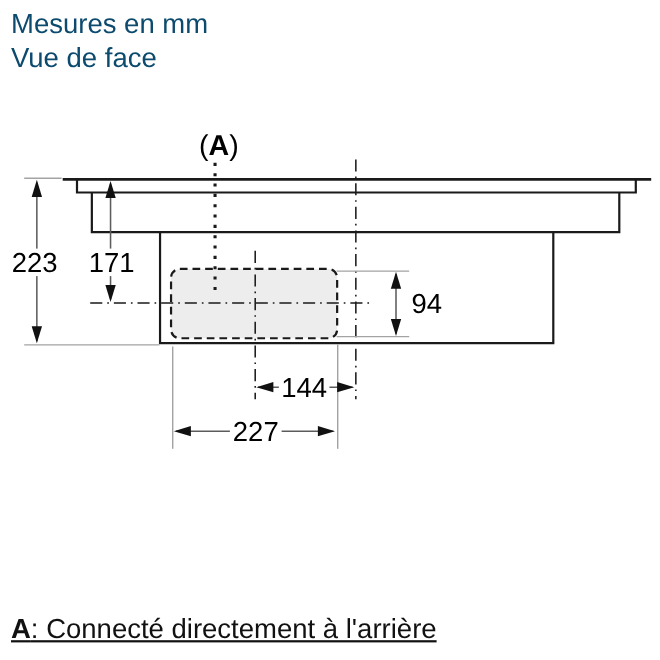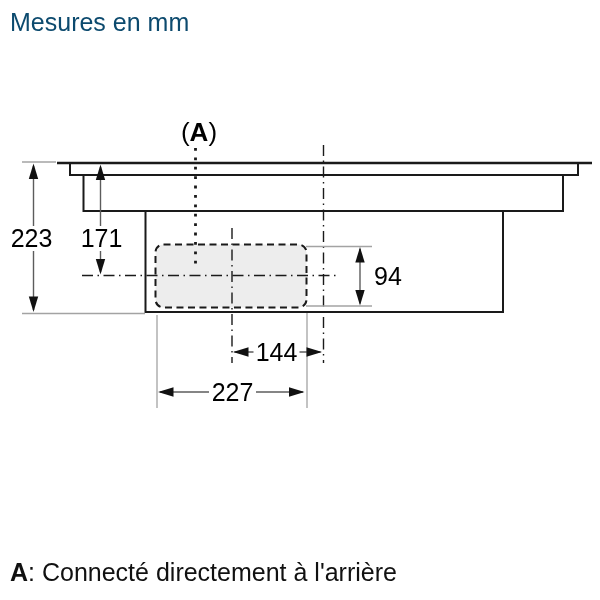--- a/index.html
+++ b/index.html
@@ -20,20 +20,21 @@
     line-height: 31px;
     color: #0c4a6e;
   }
   .footnote {
     position: absolute;
     left: 10px;
     top: 558px;
     font-size: 25px;
     color: #111;
     white-space: pre;
+    text-decoration: underline;
   }
   .b { font-weight: bold; }
   svg { position: absolute; left: 0; top: 0; }
 
   
   .outline { fill: none; stroke: #1a1a1a; stroke-width: 2; }
   .glass   { stroke: #1a1a1a; stroke-width: 2.5; }
   
   .duct {
     stroke: #1a1a1a;
@@ -56,20 +57,21 @@
   }
   .marker { font-size: 26px; }
 </style>
 </head>
 <body>
 
 <div id="stage">
 
   <div class="hdr">
     <div>Mesures en mm</div>
+    <div>Vue de face</div>
   </div>
 
   <svg width="600" height="600" viewBox="0 0 600 600">
 
     <g>
       <line class="glass" x1="57" y1="163" x2="592" y2="163"></line>
       <path class="outline" d="M70 163 L70 175 L578 175 L578 163"></path>
       <path class="outline" d="M83.5 175 L83.5 211 L563 211 L563 175"></path>
       <path class="outline" d="M145.5 211 L145.5 312 L503 312 L503 211"></path>
     </g>

